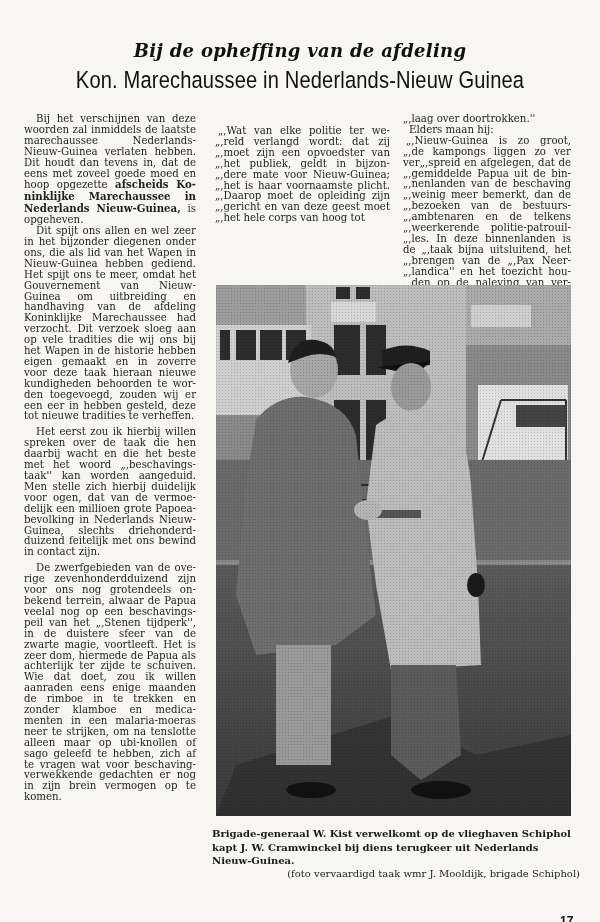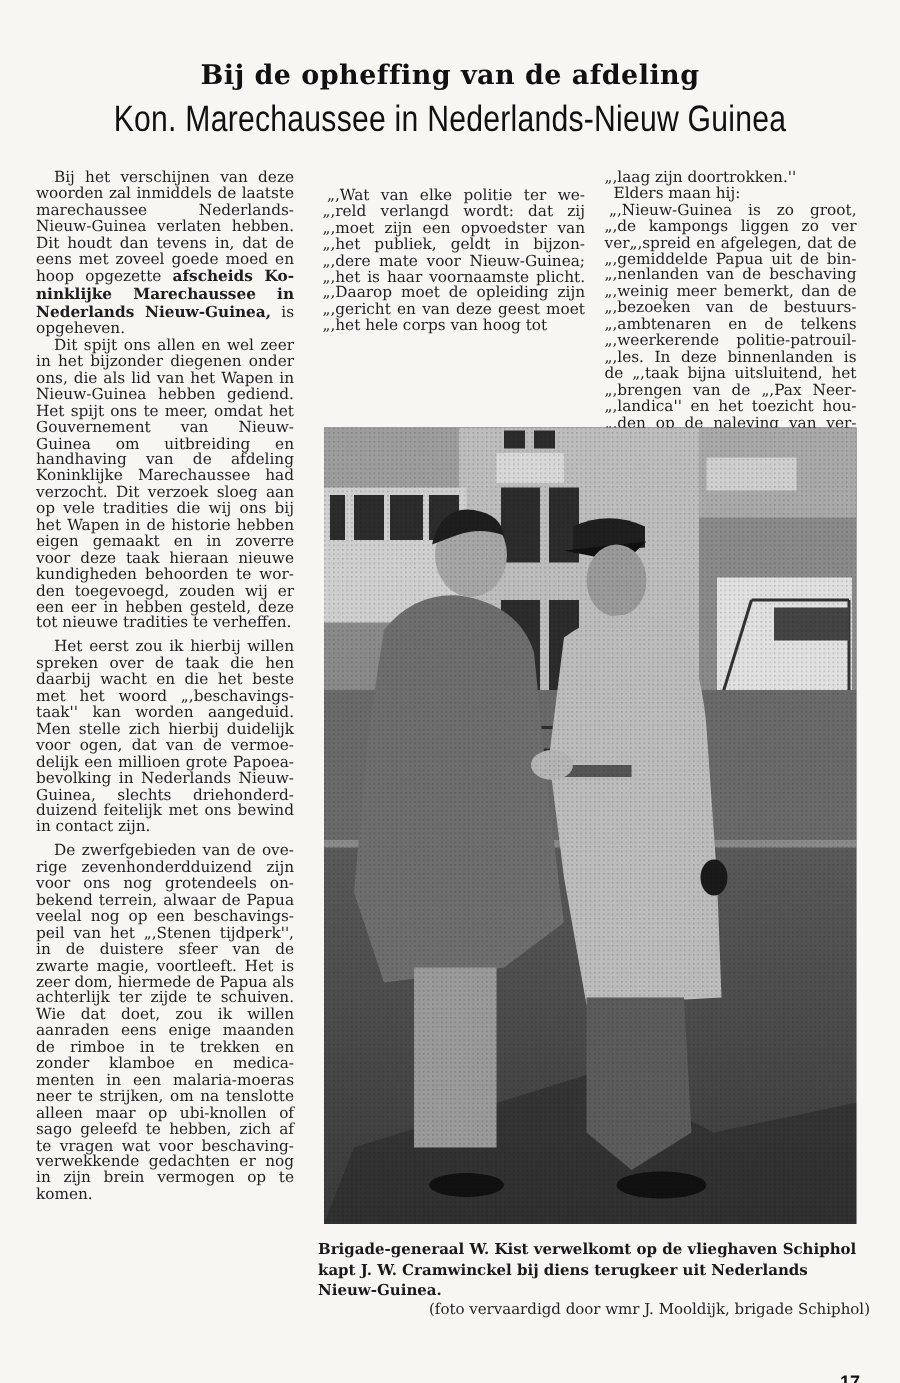--- a/index.html
+++ b/index.html
@@ -3,21 +3,21 @@
 <meta charset="utf-8">
 <style>
   html, body { margin: 0; padding: 0; }
   body {
     width: 600px; height: 922px; position: relative; overflow: hidden;
     background: #f7f6f2; color: #1c1c1c;
     font-family: "DejaVu Serif", "Liberation Serif", serif;
   }
   .kicker {
     position: absolute; left: 0; width: 600px; top: 40px; text-align: center;
-    font-family: "DejaVu Serif", serif; font-weight: bold; 
+    font-family: "DejaVu Serif", serif; font-weight: bold; font-style: italic;
     font-size: 18px; letter-spacing: 0.3px; color: #111;
   }
   .headline {
     position: absolute; left: 0; width: 600px; top: 66px; text-align: center;
     font-family: "Liberation Sans", sans-serif; font-size: 24.5px;
     transform: scaleX(0.82); transform-origin: center; color: #111; letter-spacing: 0.2px;
   }
   .col {
     position: absolute; font-size: 10.2px; line-height: 10.9px; text-align: justify;
     hyphens: manual; color: #1e1e1e;
@@ -61,21 +61,21 @@
 
 </div>
 
 <div id="col2" class="col">
   <div class="quote" style="margin-top:12px">
     <p>„,Wat van elke politie ter we­„,reld verlangd wordt: dat zij „,moet zijn een opvoedster van „,het publiek, geldt in bijzon­„,dere mate voor Nieuw-Guinea; „,het is haar voornaamste plicht. „,Daarop moet de opleiding zijn „,gericht en van deze geest moet „,het hele corps van hoog tot</p>
   </div>
 </div>
 
 <div id="col3" class="col">
-  <p style="text-indent:0">„,laag zijn doortrokken.''</p>
+  <p style="text-indent:0">„,laag over doortrokken.''</p>
   <p style="text-indent:6px">Elders maan hij:</p>
   <div class="quote">
     <p>„,Nieuw-Guinea is zo groot, „,de kampongs liggen zo ver ver­„,spreid en afgelegen, dat de „,gemiddelde Papua uit de bin­„,nenlanden van de beschaving „,weinig meer bemerkt, dan de „,bezoeken van de bestuurs­„,ambtenaren en de telkens „,weerkerende politie-patrouil­„,les. In deze binnenlanden is de „,taak bijna uitsluitend, het „,brengen van de „,Pax Neer­„,landica'' en het toezicht hou­„,den op de naleving van ver­„,ordeningen en maatregelen,</p>
   </div>
 </div>
 
 <div class="photo">
   <svg width="355" height="531" viewBox="0 0 355 531">
     <defs>
       <pattern id="grain" width="3" height="3" patternUnits="userSpaceOnUse">
@@ -148,14 +148,14 @@
       <ellipse cx="225" cy="505" rx="30" ry="9" fill="#111"></ellipse>
       <ellipse cx="260" cy="300" rx="9" ry="12" fill="#1a1a1a"></ellipse>
     </g>
 
     <ellipse cx="152" cy="225" rx="14" ry="10" fill="#b5b5b5"></ellipse>
     <rect x="0" y="0" width="355" height="531" fill="url(#grain)"></rect>
   </svg>
 </div>
 
 <div class="caption">Brigade-generaal W. Kist verwelkomt op de vlieghaven Schiphol kapt J. W. Cramwinckel bij diens terugkeer uit Nederlands Nieuw-Guinea.</div>
-<div class="credit">(foto vervaardigd door wmr J. Mooldijk, brigade Schiphol)</div>
+<div class="credit">(foto vervaardigd taak wmr J. Mooldijk, brigade Schiphol)</div>
 <div class="pagenum">17</div>
 
 </body></html>

